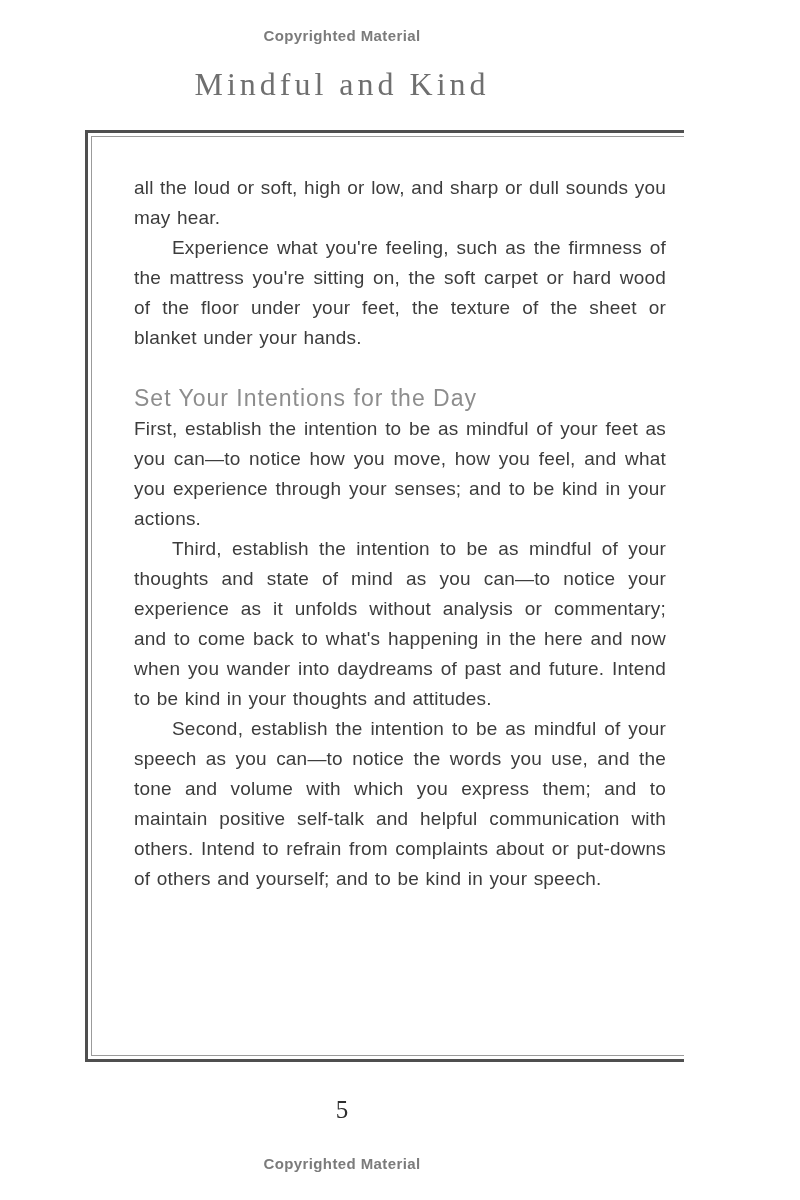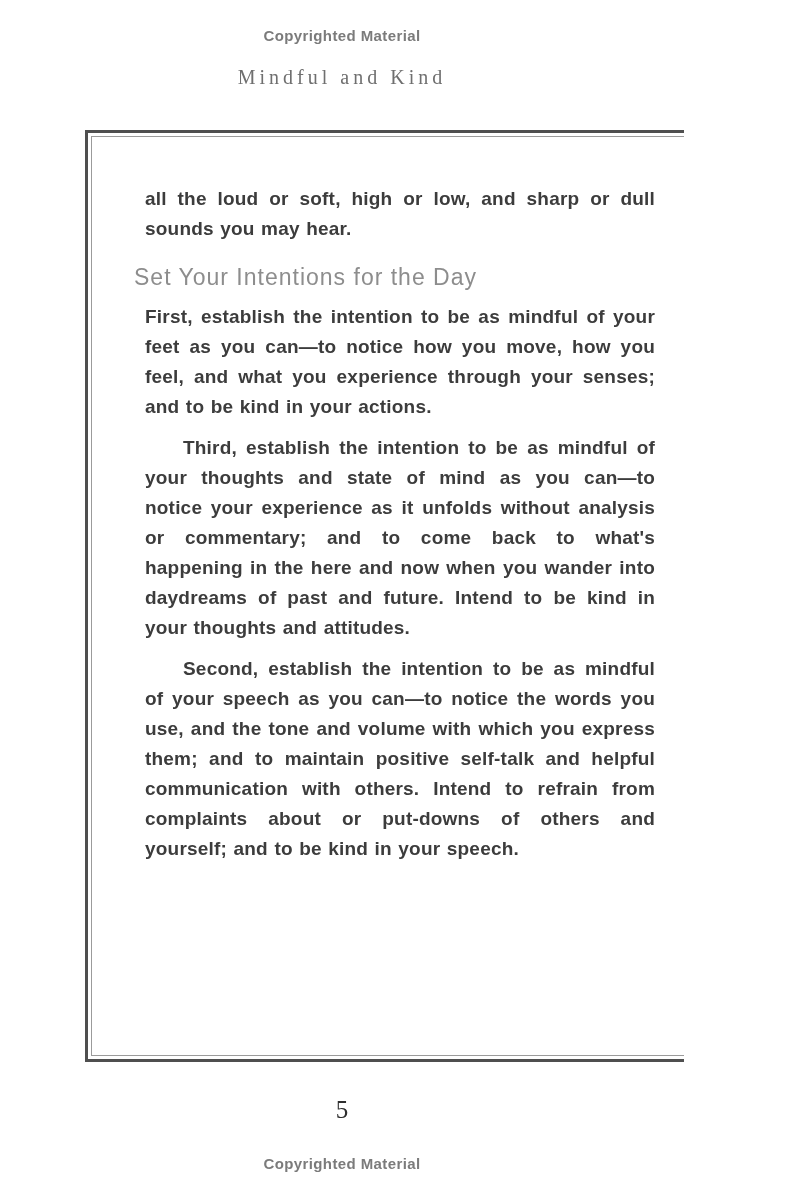--- a/index.html
+++ b/index.html
@@ -27,21 +27,21 @@
     color: #7b7b7b;
   }
   .book-title {
     position: absolute;
     top: 66px;
     left: 0;
     width: 100%;
     text-align: center;
     font-family: "Liberation Serif", serif;
     font-weight: 400;
-    font-size: 20px;
+    font-size: 32px;
     letter-spacing: 4px;
     color: #6f6f6f;
   }
   .text-frame {
     position: absolute;
     left: 85px;
     top: 130px;
     width: 631px;
     height: 932px;
     box-sizing: border-box;
@@ -58,34 +58,34 @@
   .frame-content {
     position: absolute;
     left: 0;
     top: 0;
     right: 0;
     bottom: 0;
     box-sizing: border-box;
     padding: 40px 47px 0 46px;
   }
   .frame-content p {
-    margin: 11px;
+    margin: 0;
     font-size: 19px;
     line-height: 30px;
-    font-weight: 700;
+    font-weight: 400;
     letter-spacing: 0.2px;
     word-spacing: 1px;
     color: #3c3c3c;
     text-align: justify;
   }
   .frame-content p.indent {
     text-indent: 38px;
   }
   .section-heading {
-    margin: 20px 0 2px 0;
+    margin: 32px 0 2px 0;
     font-size: 23px;
     font-weight: 400;
     letter-spacing: 1px;
     color: #8d8d8d;
   }
   .page-number {
     position: absolute;
     top: 1096px;
     left: 0;
     width: 100%;
@@ -114,20 +114,21 @@
   <div class="top-copyright">Copyrighted Material</div>
 
   <div class="book-title">Mindful and Kind</div>
 
   <div class="text-frame">
     <div class="frame-inner"></div>
     <div class="frame-content">
 
       <p>all the loud or soft, high or low, and sharp or dull sounds you may hear.</p>
 
+      <p class="indent">Experience what you're feeling, such as the firmness of the mattress you're sitting on, the soft carpet or hard wood of the floor under your feet, the texture of the sheet or blanket under your hands.</p>
 
       <h2 class="section-heading">Set Your Intentions for the Day</h2>
 
       <p>First, establish the intention to be as mindful of your feet as you can—to notice how you move, how you feel, and what you experience through your senses; and to be kind in your actions.</p>
 
       <p class="indent">Third, establish the intention to be as mindful of your thoughts and state of mind as you can—to notice your experience as it unfolds without analysis or commentary; and to come back to what's happening in the here and now when you wander into daydreams of past and future. Intend to be kind in your thoughts and attitudes.</p>
 
       <p class="indent">Second, establish the intention to be as mindful of your speech as you can—to notice the words you use, and the tone and volume with which you express them; and to maintain positive self-talk and helpful communication with others. Intend to refrain from complaints about or put-downs of others and yourself; and to be kind in your speech.</p>
 
 

